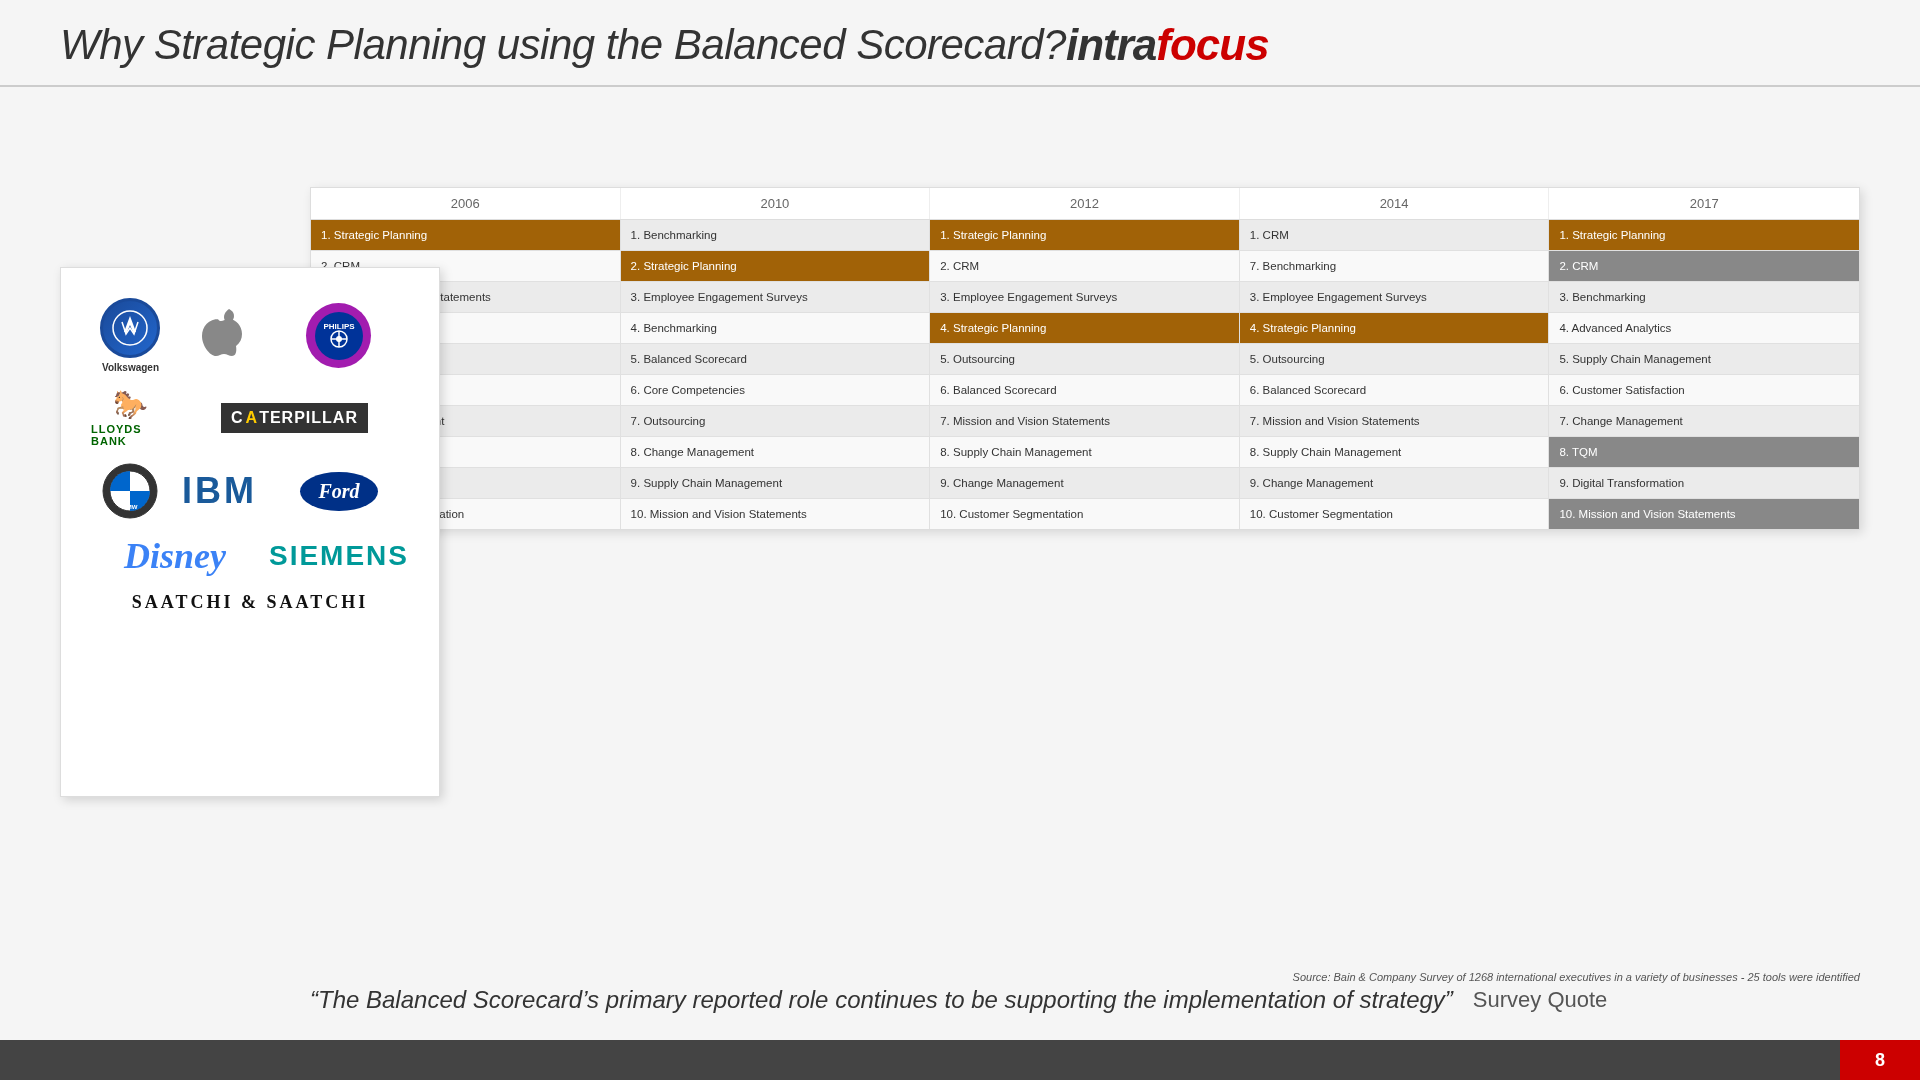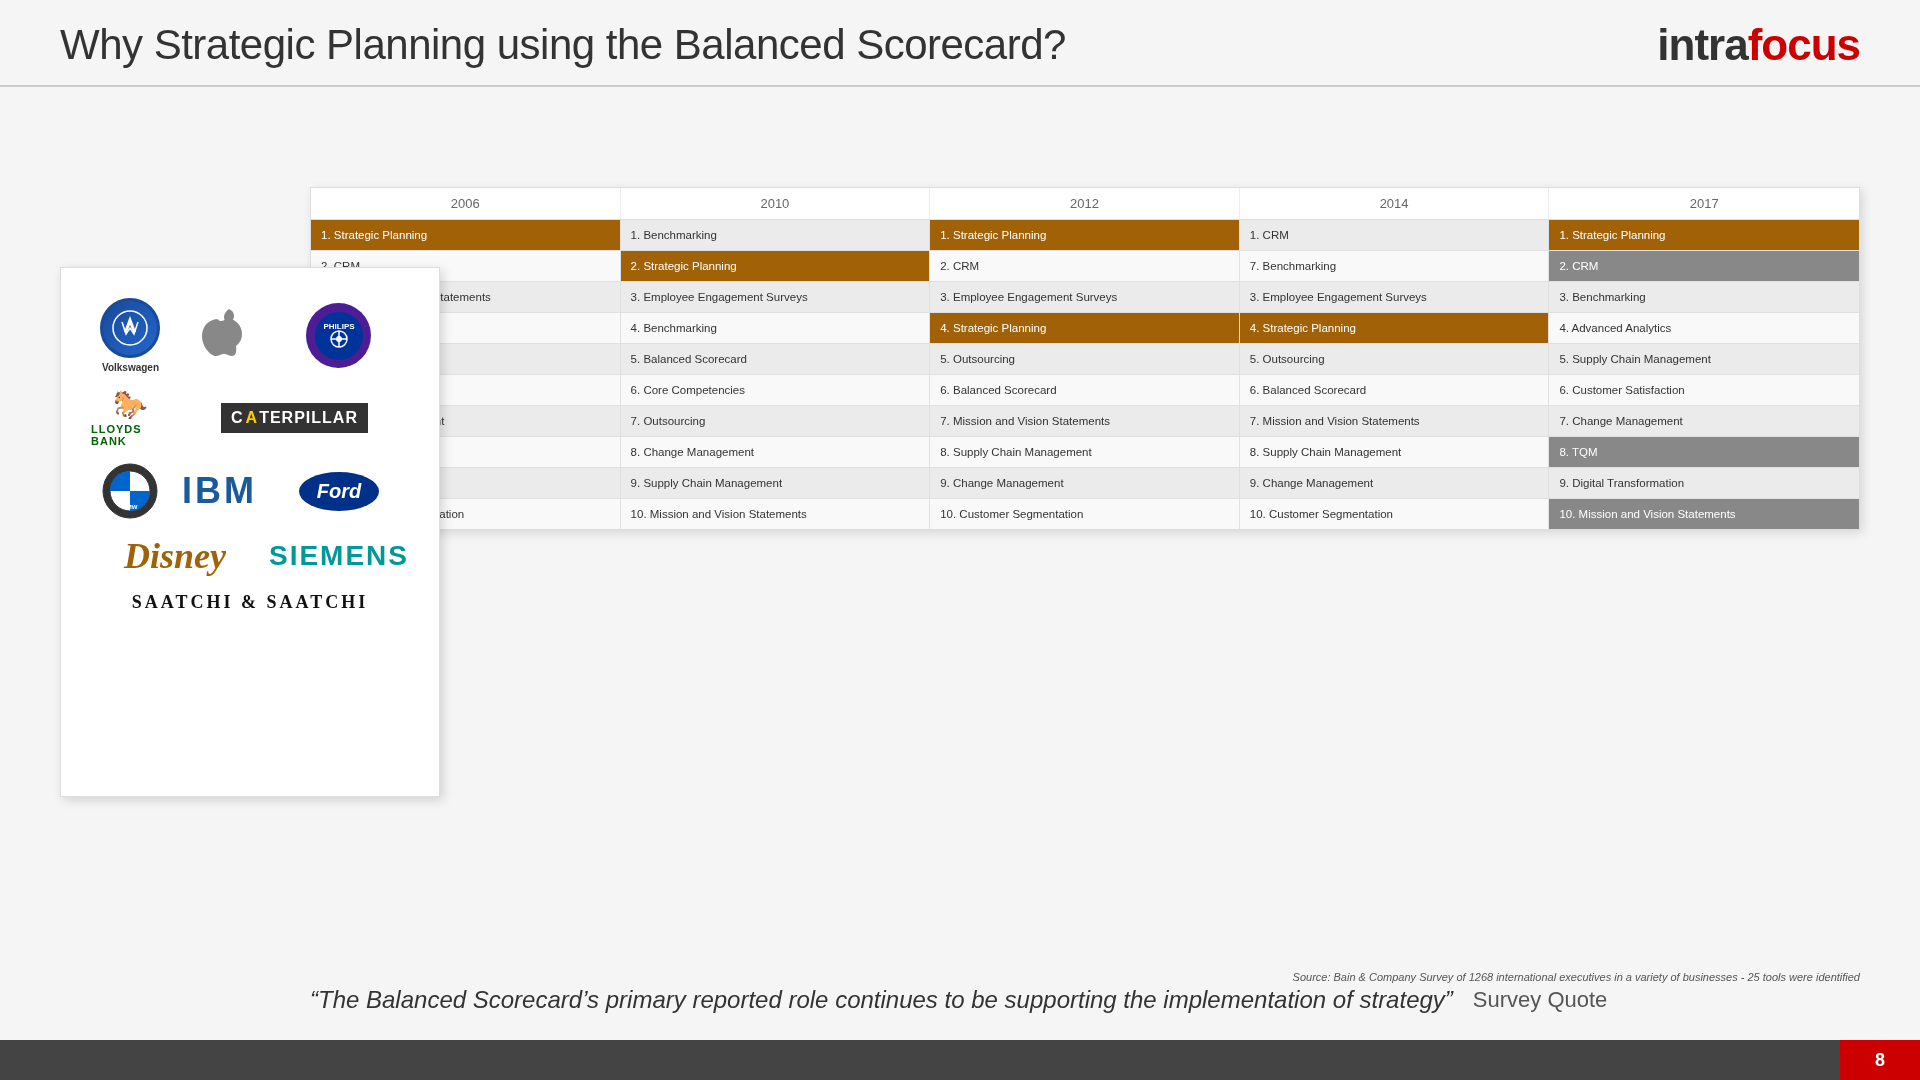--- a/index.html
+++ b/index.html
@@ -9,24 +9,25 @@
       background: #f5f5f5;
       font-family: Arial, sans-serif;
       overflow: hidden;
       position: relative;
     }
 
     
     .header {
       display: flex;
       align-items: center;
-      justify-content: space-between;
+      justify-content: flex-start;
       padding: 20px 60px 15px 60px;
       border-bottom: 2px solid #cccccc;
       background: #f5f5f5;
+      font-style: italic;
     }
     .header-title {
       font-size: 42px;
       font-weight: 300;
       color: #333;
       letter-spacing: -0.5px;
     }
     .logo {
       font-size: 44px;
       font-weight: 700;
@@ -90,21 +91,21 @@
     }
     .vw-text {
       font-size: 10px; color: #333; text-align: center;
       font-weight: bold;
     }
     .apple-logo {
       font-size: 50px; line-height: 1; color: #888;
     }
     .philips-logo-container {
       width: 65px; height: 65px;
-      background: #4c1d95;
+      background: #a21caf;
       border-radius: 50%;
       display: flex; align-items: center; justify-content: center;
       color: white; font-size: 8px; font-weight: bold; text-align: center;
       flex-direction: column;
     }
     .lloyds-container {
       display: flex; flex-direction: column; align-items: center; gap: 2px;
     }
     .lloyds-text {
       font-size: 11px; color: #006400; font-weight: bold; letter-spacing: 1px;
@@ -122,24 +123,24 @@
     }
     .ibm-text {
       font-size: 36px; font-weight: 900; color: #1a5a9a; letter-spacing: 3px;
     }
     .ford-oval {
       background: #003087;
       border-radius: 50%;
       padding: 8px 18px;
     }
     .ford-text {
-      color: white; font-size: 20px; font-style: italic; font-weight: bold;
+      color: white; font-size: 20px; font-style: italic; font-weight: bold; font-family: Liberation Serif, serif;
     }
     .disney-text {
-      font-size: 36px; color: #a16207; font-family: Georgia, serif; font-style: italic; font-weight: bold;
+      font-size: 36px; color: #3b82f6; font-family: Georgia, serif; font-style: italic; font-weight: bold;
     }
     .siemens-text {
       font-size: 28px; color: #009999; font-weight: bold; letter-spacing: 2px;
     }
     .saatchi-text {
       font-size: 18px; color: #111; letter-spacing: 3px; font-family: Georgia, serif;
       text-transform: uppercase; font-weight: bold;
     }
 
     

